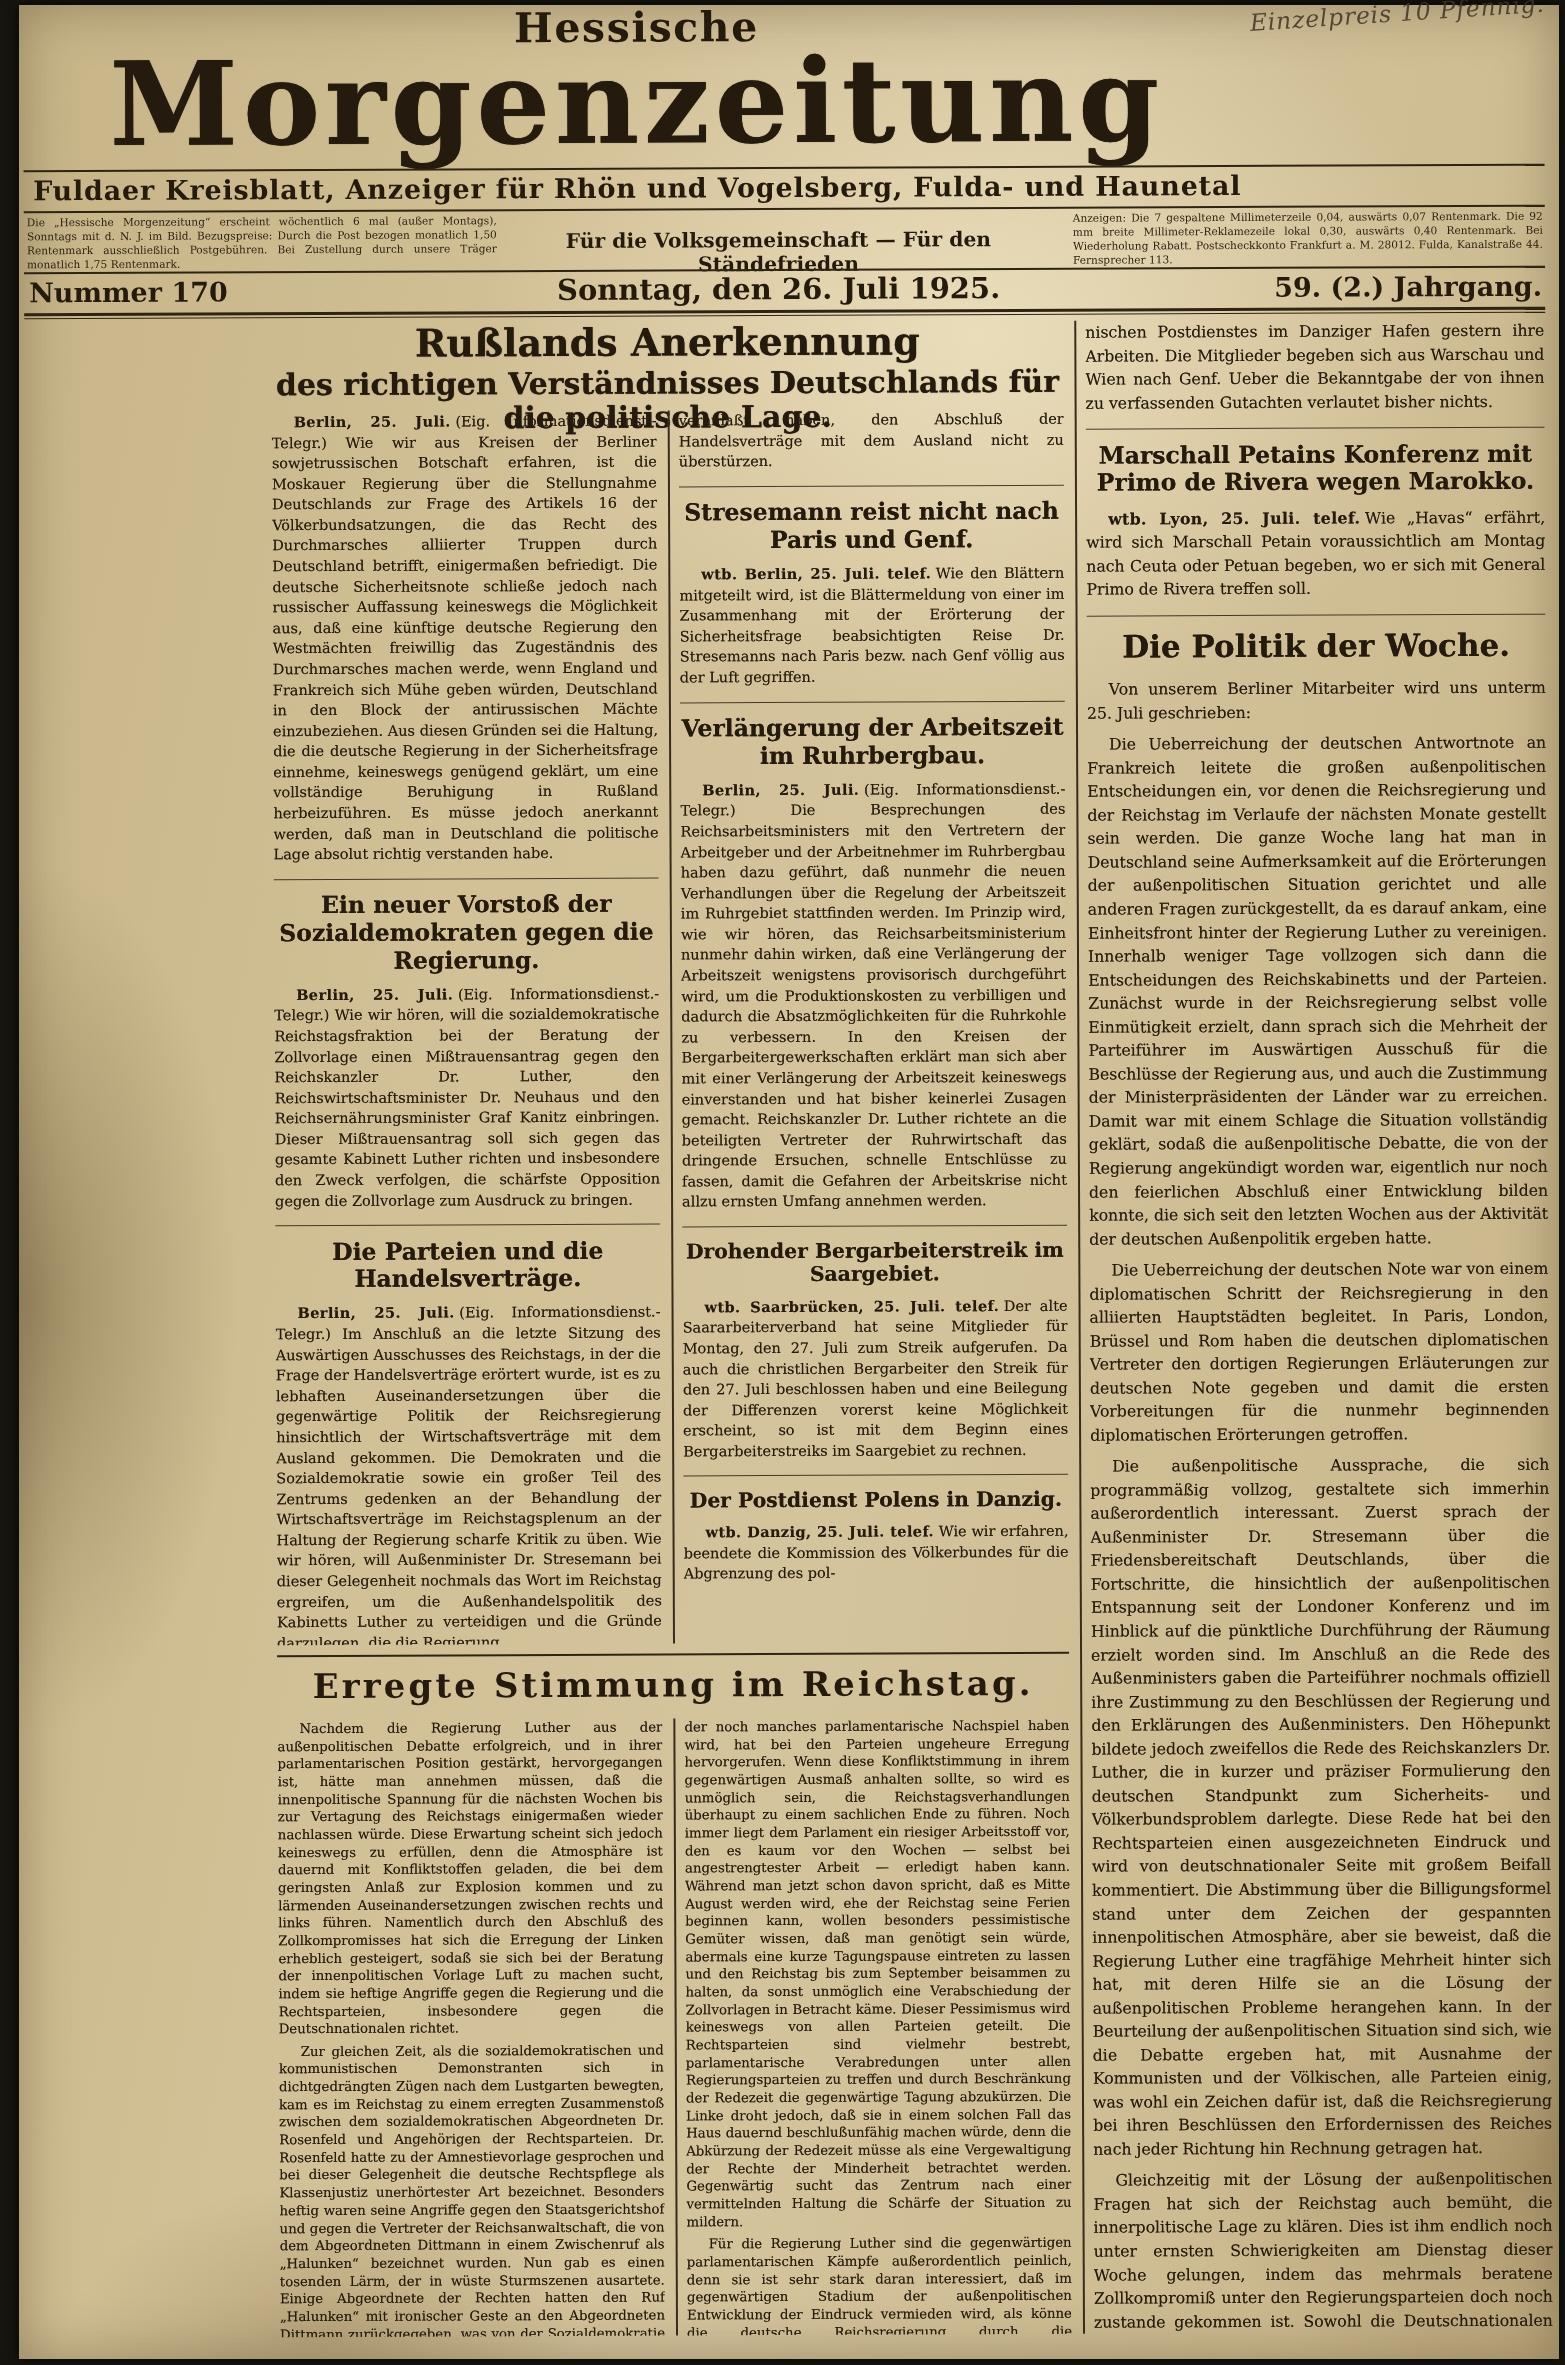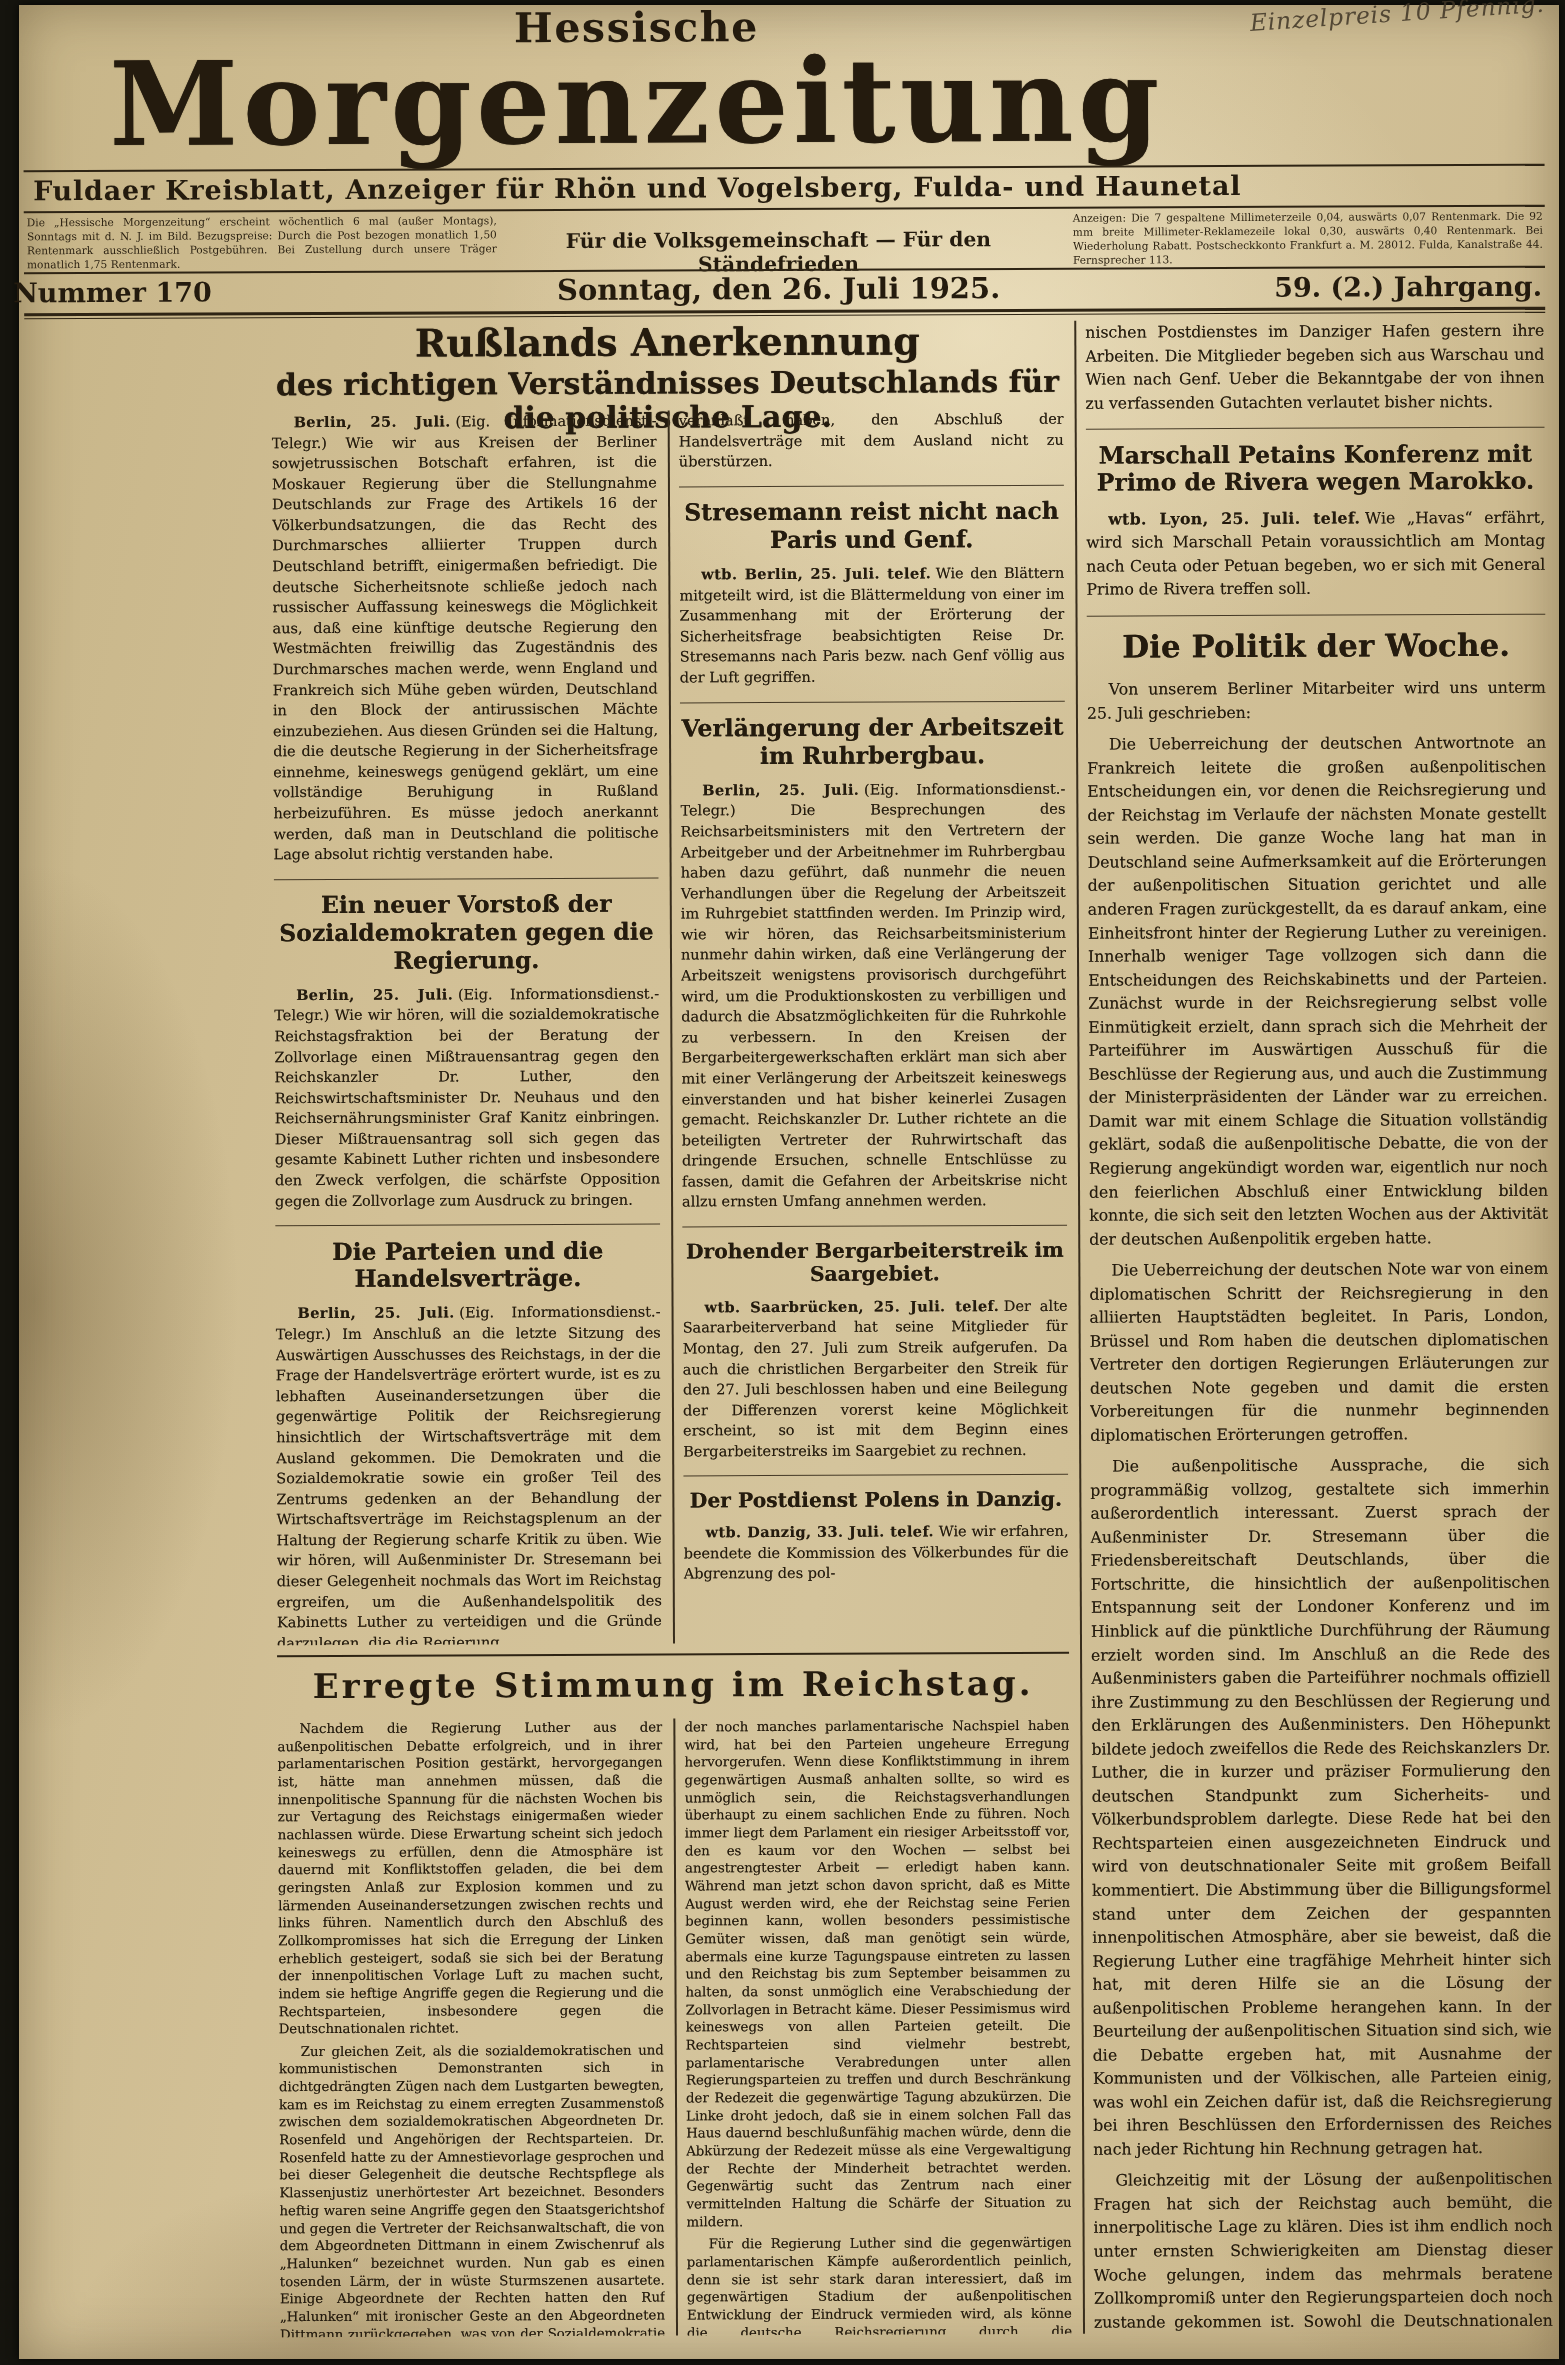--- a/index.html
+++ b/index.html
@@ -31,21 +31,21 @@
   .subtitle{position:absolute;left:31px;top:172px;width:1221px;text-align:center;
     font-size:27px;font-weight:bold;letter-spacing:0.8px;}
 
   .info-left,.info-right{position:absolute;top:213px;width:470px;font-size:10.6px;
     line-height:1.32;text-align:justify;color:#2c2212;}
   .info-left{left:31px;}
   .info-right{left:1077px;width:470px;}
   .motto{position:absolute;left:532px;top:228px;width:501px;text-align:center;
     font-size:20.3px;font-weight:bold;}
 
-  .issue-label{position:absolute;left:17px;top:274px;font-size:27px;font-weight:bold;}
+  .issue-label{position:absolute;left:33px;top:274px;font-size:27px;font-weight:bold;}
   .date-label{position:absolute;left:391px;top:272px;width:783px;text-align:center;
     font-size:29px;font-weight:bold;}
   .volume-label{position:absolute;left:1260px;top:274px;width:286px;text-align:right;
     font-size:27px;font-weight:bold;}
 
   .lead-headline{position:absolute;left:275px;top:321px;width:792px;margin:0;
     text-align:center;font-weight:bold;}
   .hl1{display:block;font-size:38px;line-height:1.08;text-shadow:0 0 0.8px rgba(30,22,10,.85);}
   .hl2{display:block;font-size:30px;line-height:1.12;margin-top:3.9px;text-shadow:0 0 0.8px rgba(30,22,10,.85);}
 
@@ -146,21 +146,21 @@
         <p class="body-p"><b class="dateline">Berlin, 25. Juli.</b><span>(Eig. Informationsdienst.-Telegr.) Die Besprechungen des Reichsarbeitsministers mit den Vertretern der Arbeitgeber und der Arbeitnehmer im Ruhrbergbau haben dazu geführt, daß nunmehr die neuen Verhandlungen über die Regelung der Arbeitszeit im Ruhrgebiet stattfinden werden. Im Prinzip wird, wie wir hören, das Reichsarbeitsministerium nunmehr dahin wirken, daß eine Verlängerung der Arbeitszeit wenigstens provisorisch durchgeführt wird, um die Produktionskosten zu verbilligen und dadurch die Absatzmöglichkeiten für die Ruhrkohle zu verbessern. In den Kreisen der Bergarbeitergewerkschaften erklärt man sich aber mit einer Verlängerung der Arbeitszeit keineswegs einverstanden und hat bisher keinerlei Zusagen gemacht. Reichskanzler Dr. Luther richtete an die beteiligten Vertreter der Ruhrwirtschaft das dringende Ersuchen, schnelle Entschlüsse zu fassen, damit die Gefahren der Arbeitskrise nicht allzu ernsten Umfang annehmen werden.</span></p>
       </article>
       <article class="article">
         <div class="sep"></div>
         <h3 class="art-head art-head-sm">Drohender Bergarbeiterstreik im Saargebiet.</h3>
         <p class="body-p"><b class="dateline">wtb. Saarbrücken, 25. Juli. telef.</b><span>Der alte Saararbeiterverband hat seine Mitglieder für Montag, den 27. Juli zum Streik aufgerufen. Da auch die christlichen Bergarbeiter den Streik für den 27. Juli beschlossen haben und eine Beilegung der Differenzen vorerst keine Möglichkeit erscheint, so ist mit dem Beginn eines Bergarbeiterstreiks im Saargebiet zu rechnen.</span></p>
       </article>
       <article class="article">
         <div class="sep"></div>
         <h3 class="art-head art-head-sm">Der Postdienst Polens in Danzig.</h3>
-        <p class="body-p"><b class="dateline">wtb. Danzig, 33. Juli. telef.</b><span>Wie wir erfahren, beendete die Kommission des Völkerbundes für die Abgrenzung des pol-</span></p>
+        <p class="body-p"><b class="dateline">wtb. Danzig, 25. Juli. telef.</b><span>Wie wir erfahren, beendete die Kommission des Völkerbundes für die Abgrenzung des pol-</span></p>
       </article>
     </section>
 
     <section class="col col3">
       <article class="article">
         <p class="body-p no-indent">nischen Postdienstes im Danziger Hafen gestern ihre Arbeiten. Die Mitglieder begeben sich aus Warschau und Wien nach Genf. Ueber die Bekanntgabe der von ihnen zu verfassenden Gutachten verlautet bisher nichts.</p>
       </article>
       <article class="article">
         <div class="sep"></div>
         <h3 class="art-head">Marschall Petains Konferenz mit Primo de Rivera wegen Marokko.</h3>

